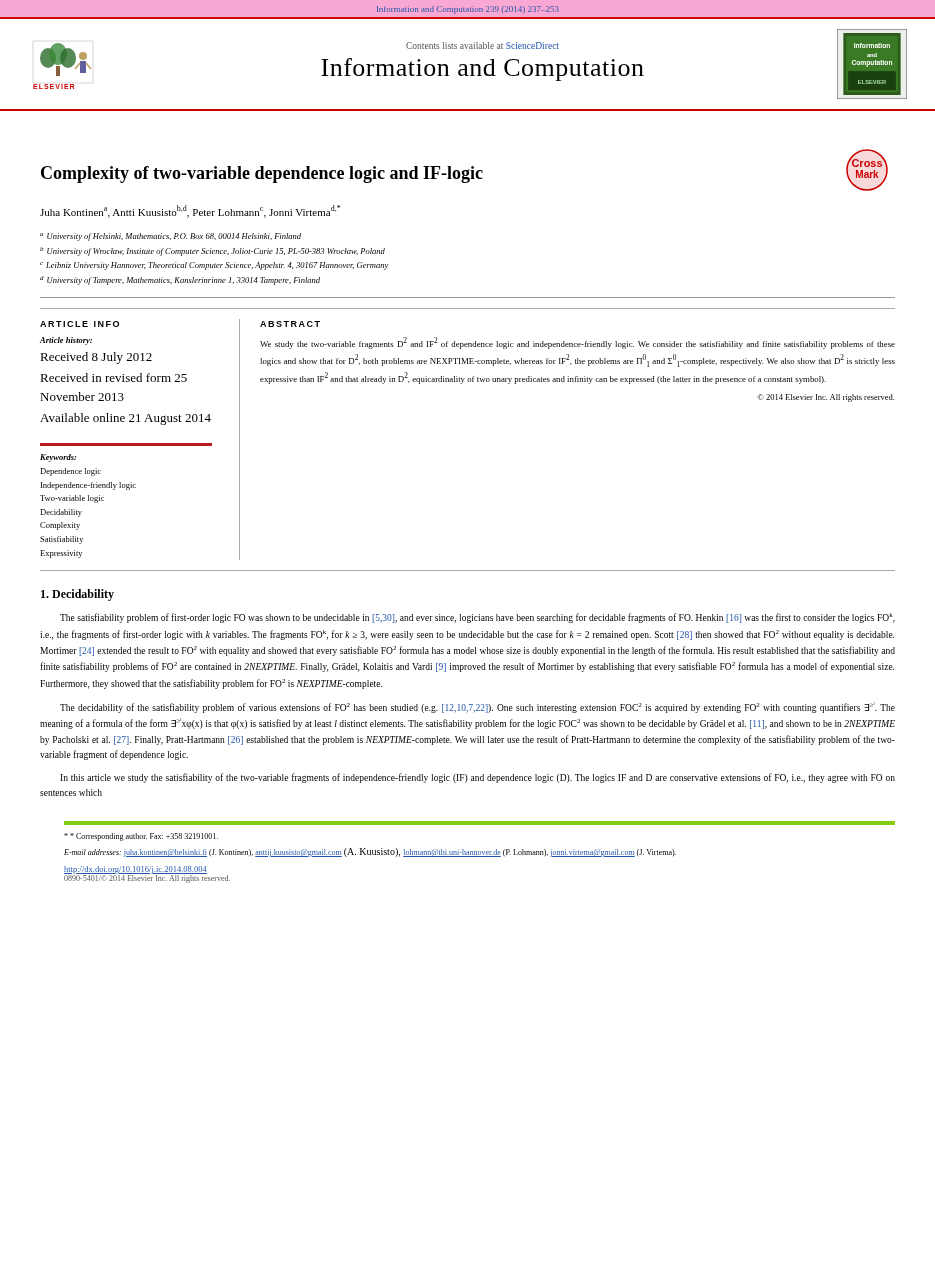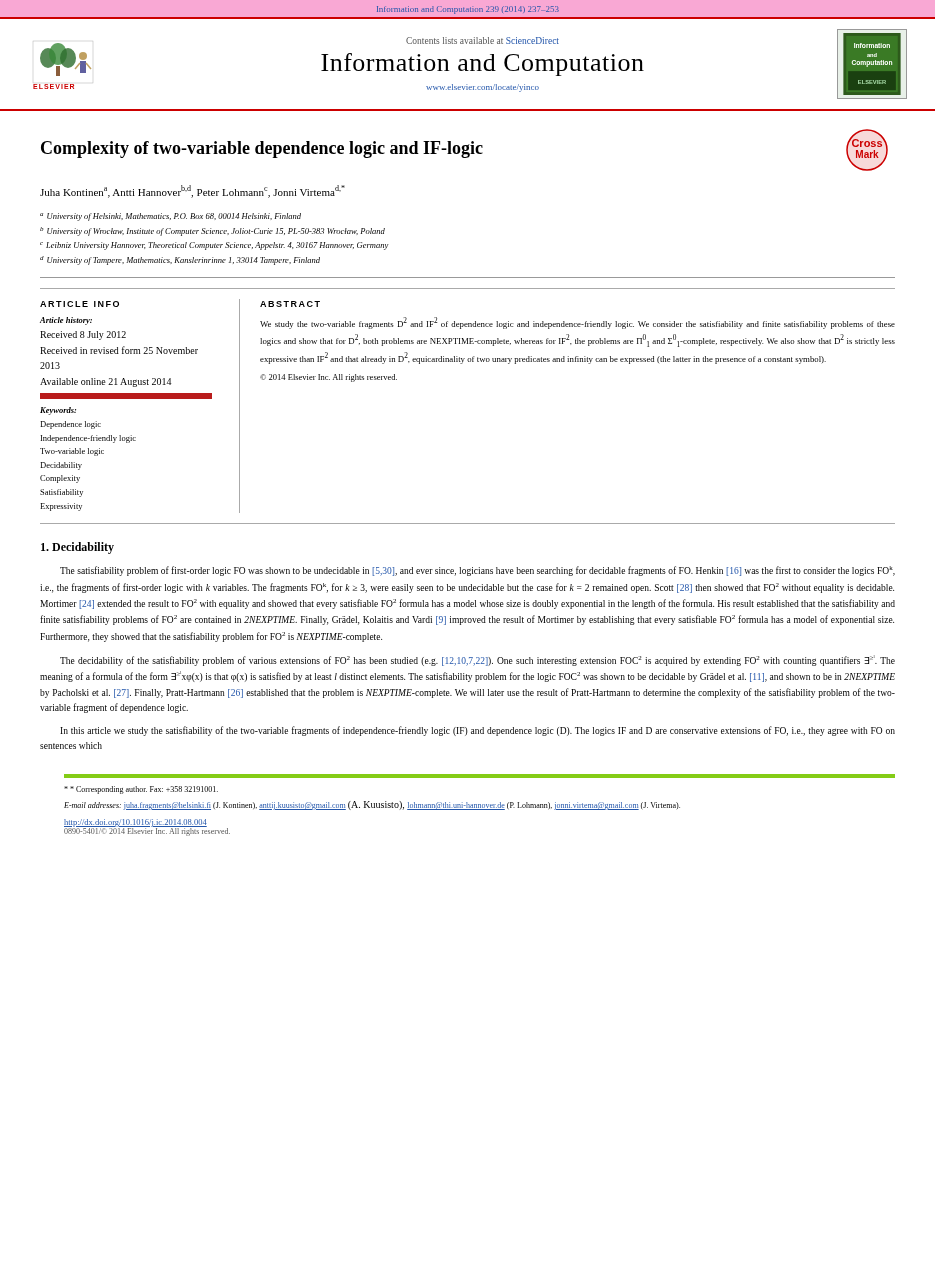--- a/index.html
+++ b/index.html
@@ -146,28 +146,28 @@
       margin-bottom: 6px;
       font-family: Arial, sans-serif;
     }
     .article-info .section-label {
       font-size: 8.5px;
       font-style: italic;
       font-weight: bold;
       margin-bottom: 2px;
     }
     .article-info .info-row {
-      font-size: 10px;
+      font-size: 13px;
       margin-bottom: 1px;
       line-height: 1.5;
     }
     .keywords-section {
-      margin-top: 4px;
+      margin-top: 16px;
       padding-top: 6px;
-      border-top: 6px solid #b91c1c;
+      border-top: 3px solid #b91c1c;
     }
     .keywords-section .kw-title {
       font-size: 8.5px;
       font-style: italic;
       font-weight: bold;
       margin-bottom: 3px;
     }
     .keywords-section .kw-item {
       font-size: 8.5px;
       line-height: 1.6;
@@ -186,20 +186,21 @@
     }
     .abstract-text {
       font-size: 8.8px;
       line-height: 1.55;
       text-align: justify;
     }
     .abstract-text p {
       margin-bottom: 5px;
     }
     .copyright {
+      text-align: right;
       font-size: 8.5px;
       margin-top: 5px;
     }
 
     
     .section-heading {
       font-size: 12px;
       font-weight: bold;
       margin: 16px 0 8px 0;
       font-family: 'Times New Roman', serif;
@@ -276,54 +277,53 @@
       <line x1="58" y1="27" x2="63" y2="33" stroke="#c0a060" stroke-width="1.5"></line>
       <text x="5" y="53" font-size="7" font-family="Arial" font-weight="bold" fill="#cc0000" letter-spacing="1">ELSEVIER</text>
     </svg>
   </div>
 
   <div class="header-center">
     <div class="header-sciencedirect">
       <span>Contents lists available at</span> <a href="#">ScienceDirect</a>
     </div>
     <div class="header-journal-title">Information and Computation</div>
-    <div class="header-url">www.elsevier.com/locate/yinco</div>
   </div>
 
   <div class="header-thumb">
     <svg width="60" height="65" viewBox="0 0 60 65" xmlns="http://www.w3.org/2000/svg">
       <rect width="60" height="65" fill="#2d5a1b"></rect>
       <rect x="3" y="3" width="54" height="59" fill="#3a7a25"></rect>
       <text x="30" y="16" text-anchor="middle" font-size="7" fill="white" font-family="Arial" font-weight="bold">Information</text>
       <text x="30" y="25" text-anchor="middle" font-size="6" fill="white" font-family="Arial">and</text>
       <text x="30" y="34" text-anchor="middle" font-size="7" fill="white" font-family="Arial" font-weight="bold">Computation</text>
       <rect x="5" y="40" width="50" height="20" fill="#1a4010"></rect>
       <text x="30" y="53" text-anchor="middle" font-size="6" fill="#aaddaa" font-family="Arial">ELSEVIER</text>
     </svg>
   </div>
 </div>
 
 <div class="main-content">
 
-  <div style="display:flex; align-items:center; margin-bottom:8px; margin-top:2px;">
+  <div style="display:flex; align-items:flex-end; margin-bottom:8px; margin-top:22px;">
     <div class="paper-title" style="flex:1;">Complexity of two-variable dependence logic and IF-logic</div>
 
     <div style="width:50px; margin-left:10px; flex-shrink:0;">
       <svg width="45" height="45" viewBox="0 0 45 45" xmlns="http://www.w3.org/2000/svg">
         <circle cx="22" cy="22" r="20" fill="#c00" opacity="0.15"></circle>
         <circle cx="22" cy="22" r="20" fill="none" stroke="#c00" stroke-width="1.5"></circle>
         <text x="22" y="19" text-anchor="middle" font-size="11" fill="#c00" font-family="Arial" font-weight="bold">Cross</text>
         <text x="22" y="30" text-anchor="middle" font-size="10" fill="#c00" font-family="Arial" font-weight="bold">Mark</text>
       </svg>
     </div>
   </div>
 
   <div class="authors">
     <span>Juha Kontinen</span><sup>a</sup>,
-    <span>Antti Hannover</span><sup>b,d</sup>,
+    <span>Antti Kuusisto</span><sup>b,d</sup>,
     <span>Peter Lohmann</span><sup>c</sup>,
     <span>Jonni Virtema</span><sup>d,*</sup>
   </div>
 
   <div class="affiliations">
     <div class="aff-line">
       <sup>a</sup>
       <span>University of Helsinki, Mathematics, P.O. Box 68, 00014 Helsinki, Finland</span>
     </div>
     <div class="aff-line">
@@ -391,21 +391,21 @@
   <p class="body-text">
     In this article we study the satisfiability of the two-variable fragments of independence-friendly logic (IF) and dependence logic (D). The logics IF and D are conservative extensions of FO, i.e., they agree with FO on sentences which
   </p>
 
   <div class="footer-area">
     <div class="footnote-line">
       <span>*</span> <span>* Corresponding author. Fax: +358 32191001.</span>
     </div>
     <div class="footnote-line">
       <span style="font-style:italic;">E-mail addresses:</span>
-      <a href="#" style="color:#2255aa; font-size:8px;">juha.fragments@helsinki.fi</a>
+      <a href="#" style="color:#2255aa; font-size:8px;">juha.kontinen@helsinki.fi</a>
       <span style="font-size:8px;"> (J. Kontinen), </span>
       <a href="#" style="color:#2255aa; font-size:8px;">anttij.kuusisto@gmail.com</a>
       <span style="font-size:10px;"> (A. Kuusisto), </span>
       <a href="#" style="color:#2255aa; font-size:8px;">lohmann@thi.uni-hannover.de</a>
       <span style="font-size:8px;"> (P. Lohmann), </span>
       <a href="#" style="color:#2255aa; font-size:8px;">jonni.virtema@gmail.com</a>
       <span style="font-size:8px;"> (J. Virtema).</span>
     </div>
     <div class="doi-line">
       <a href="#" style="color:#2255aa; font-size:8.5px;">http://dx.doi.org/10.1016/j.ic.2014.08.004</a>

